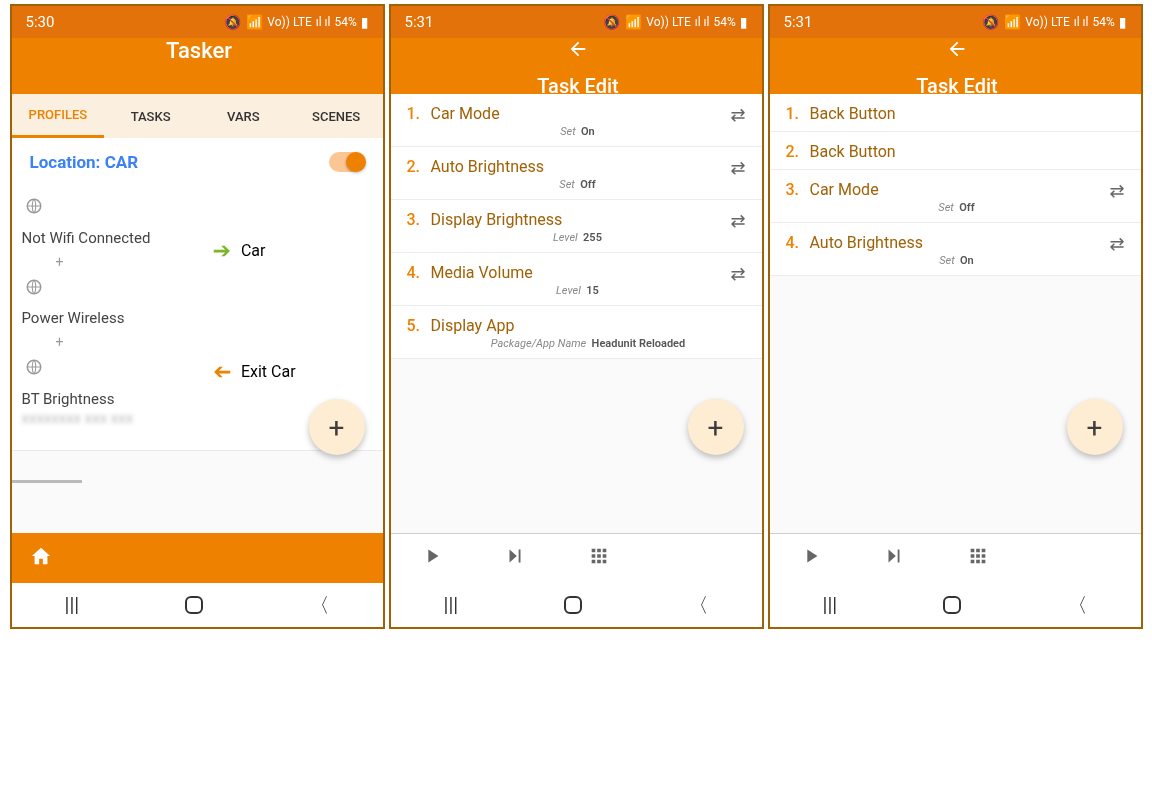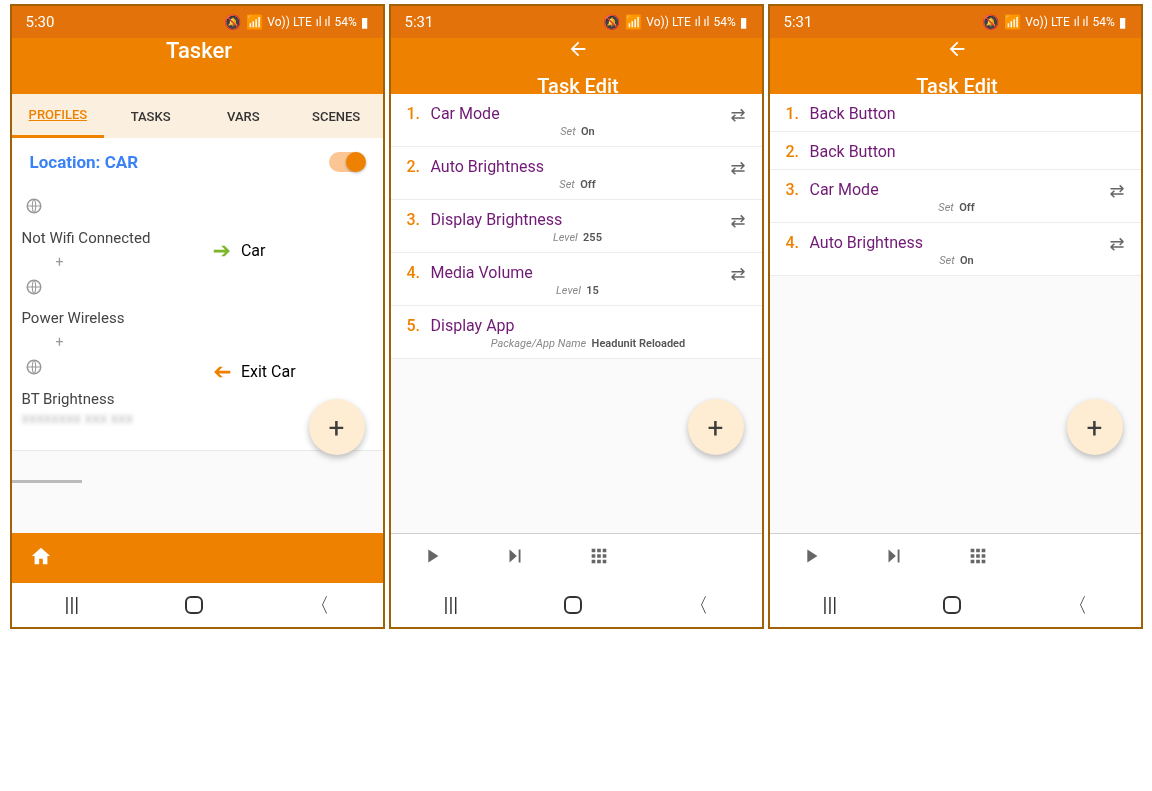--- a/index.html
+++ b/index.html
@@ -57,21 +57,21 @@
   .tab {
     flex: 1;
     display: flex;
     align-items: center;
     justify-content: center;
     font-size: 13px;
     color: #333;
     font-weight: 500;
     cursor:pointer;
   }
-  .tab.active { color: #ef8100; border-bottom: 3px solid #ef8100; text-decoration: underline; }
+  .tab.active { color: #ef8100; border-bottom: 3px solid #ef8100; }
   
   .content { flex:1; overflow:hidden; position:relative; background:#fafafa; }
   .profile-head {
     display:flex; align-items:center; justify-content:space-between;
     padding: 14px 18px 12px;
     font-size: 17px; font-weight: 700; color:#3b82f6; background:#fff;
   }
   .toggle {
     width:36px;height:20px;border-radius:10px;background:#fcc694;position:relative;cursor:pointer;
   }
@@ -85,21 +85,21 @@
   .plus-sep{font-size:14px;color:#999;padding:1px 0 1px 34px;}
   .tasks-col{width:160px;display:flex;flex-direction:column;justify-content:space-around;}
   .task-entry{display:flex;align-items:center;gap:10px;}
   .arrow-enter{color:#7db52b;font-size:22px;}
   .arrow-exit{color:#ef8100;font-size:22px;}
   
   .action-list{background:#fff;}
   .action-row{display:flex;align-items:flex-start;padding:10px 16px 8px;border-bottom:1px solid #ececec;cursor:pointer;}
   .action-num{width:24px;color:#ef8100;font-size:16px;font-weight:500;}
   .action-body{flex:1;}
-  .action-title{font-size:16px;color:#701a75;}
+  .action-title{font-size:16px;color:#a16207;}
   .action-sub{font-size:11px;color:#888;margin-top:2px;font-style:italic;text-align:center;}
   .action-sub .val{font-style:normal;font-weight:600;color:#555;}
   .action-glyph{color:#666;font-size:18px;padding-left:6px;}
   
   .fab{position:absolute;right:18px;bottom:78px;width:56px;height:56px;border-radius:50%;background:#feecd3;box-shadow:0 3px 6px rgba(0,0,0,.25);display:flex;align-items:center;justify-content:center;font-size:28px;color:#3d3d3d;cursor:pointer;}
   .bottom-primary{height:50px;background:#ef8100;display:flex;align-items:center;padding-left:18px;}
   .home-icon{color:#fff;font-size:22px;}
   .bottom-tools{height:50px;background:#fff;border-top:1px solid #cfcfcf;display:flex;align-items:center;justify-content:space-around;color:#666;font-size:20px;}
   .navbar{height:44px;background:#fff;display:flex;align-items:center;justify-content:space-around;color:#333;font-size:20px;}
   .scrollind{position:absolute;left:0;bottom:50px;height:3px;width:70px;background:#bbb;}

